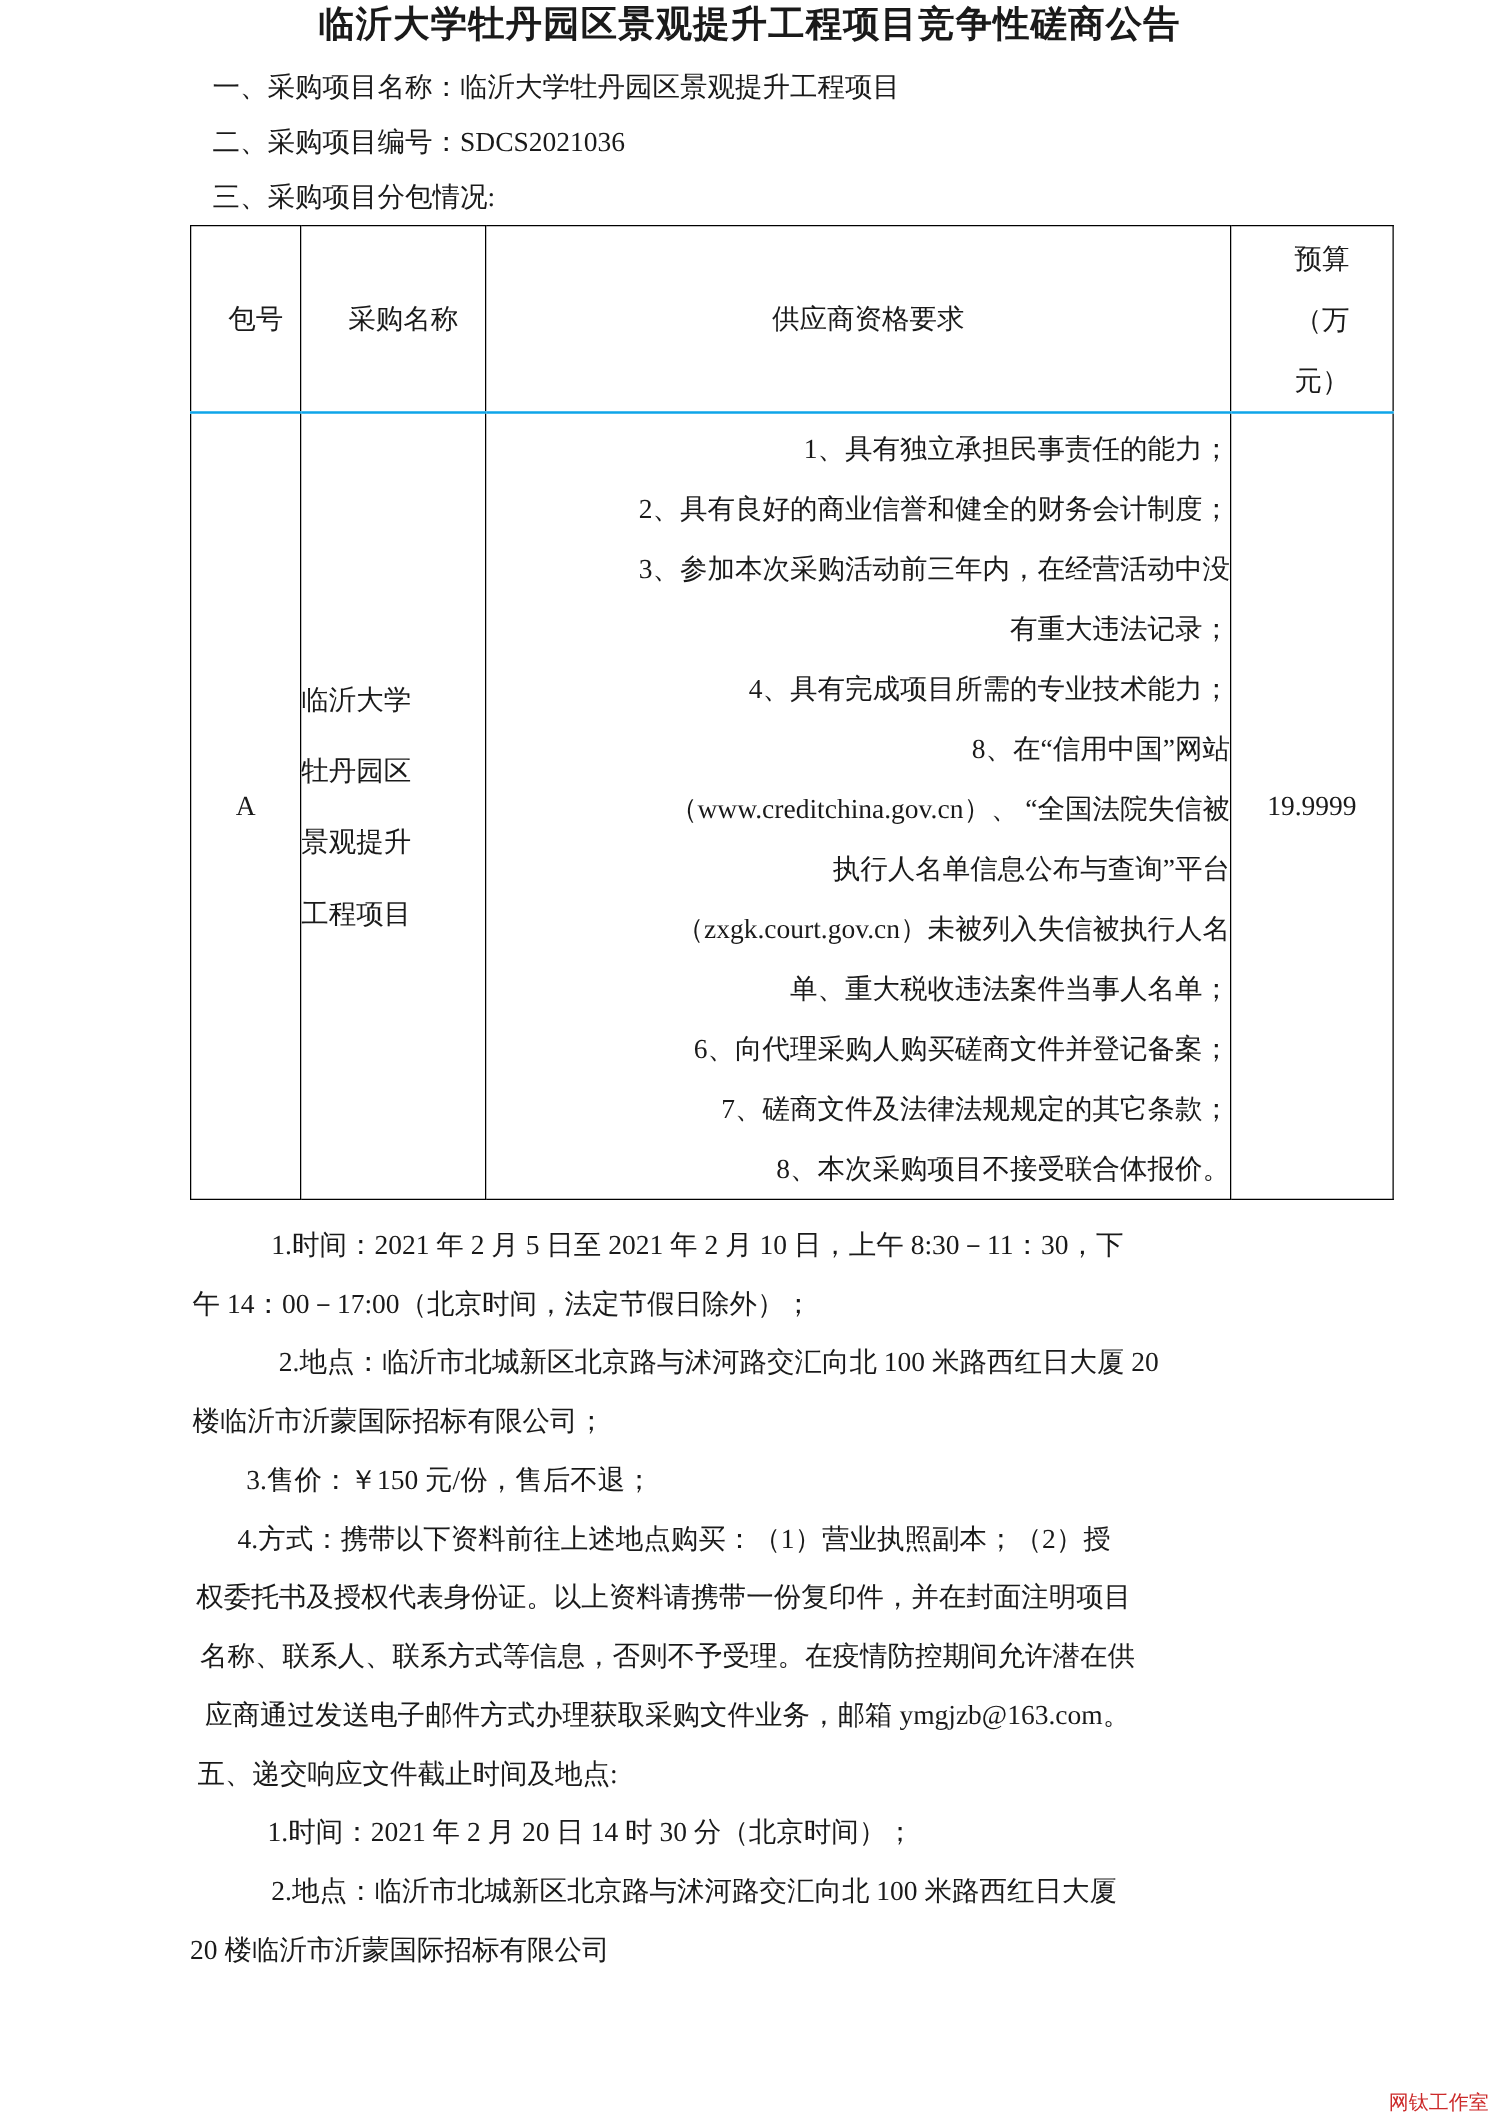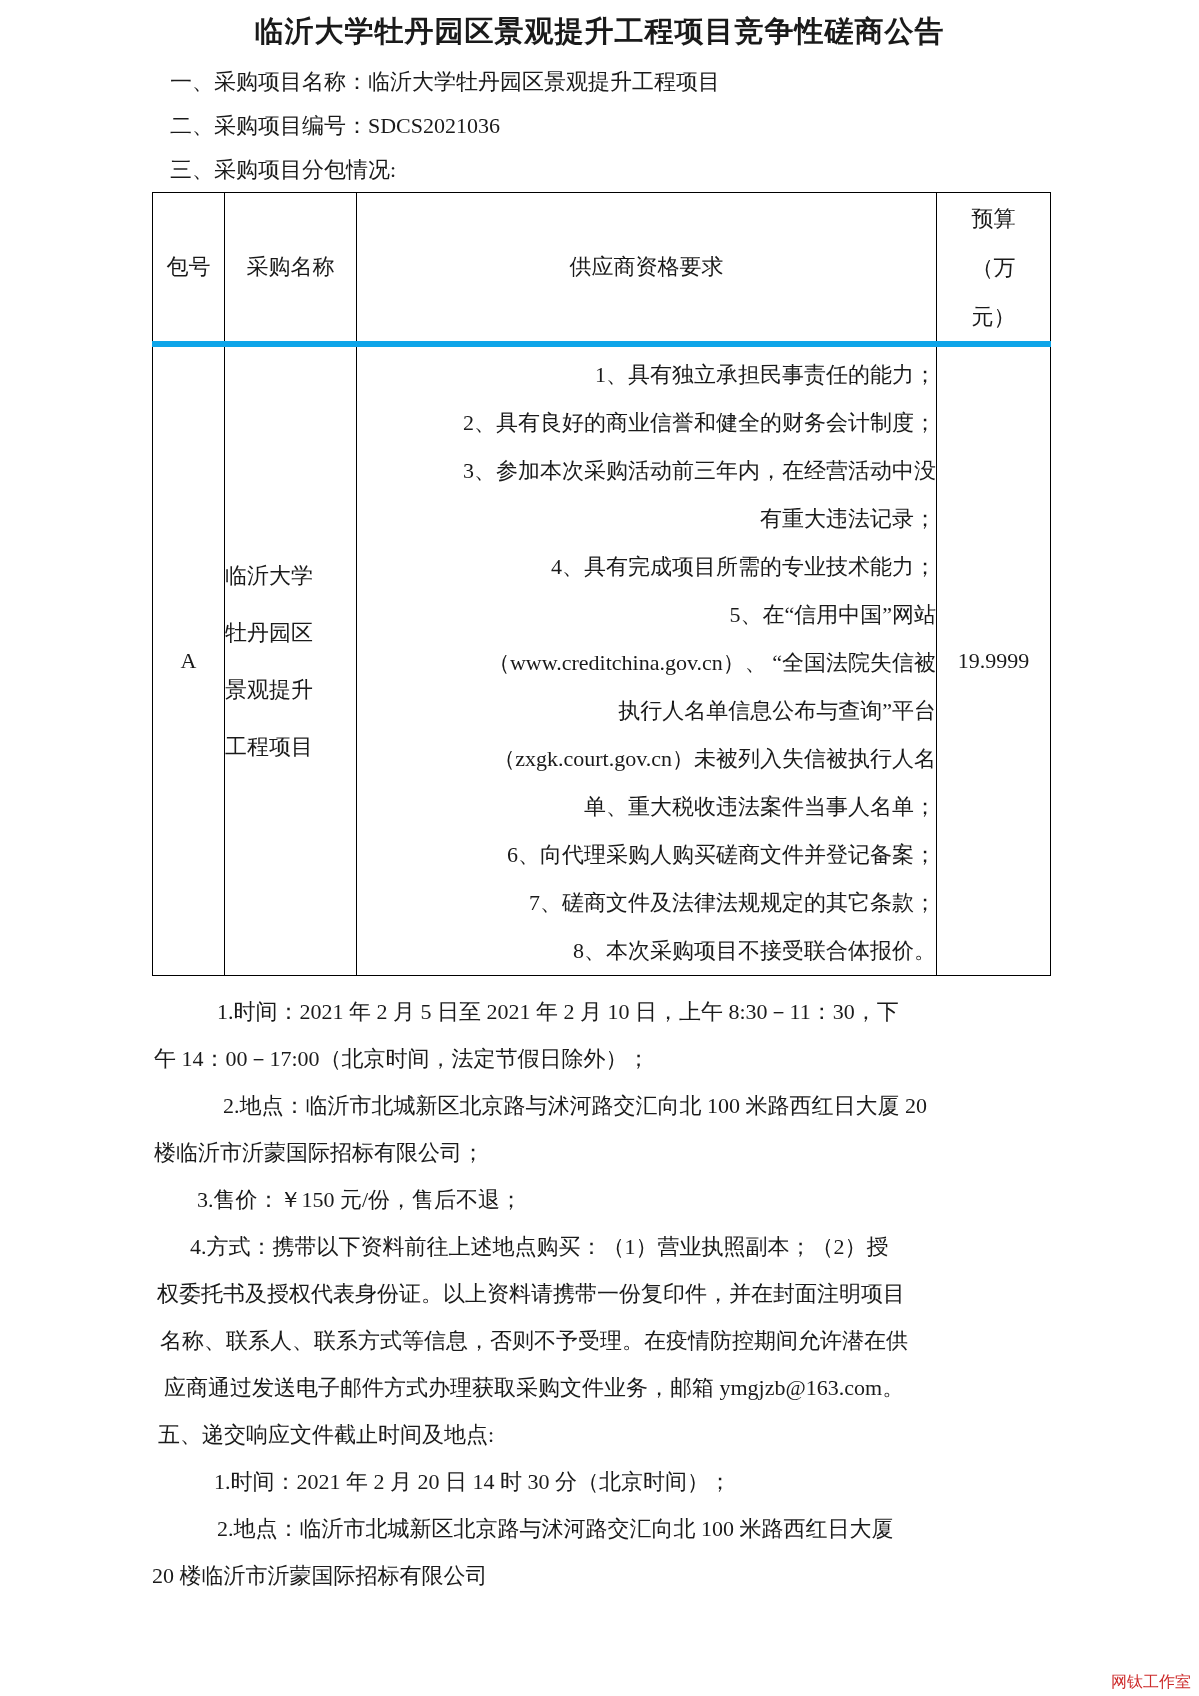--- a/index.html
+++ b/index.html
@@ -7,21 +7,20 @@
     position:relative;
     width:1199px;
     height:1696px;
     background:#ffffff;
     font-family:"Liberation Serif","DejaVu Serif",serif;
     color:#1a1a1a;
     overflow:hidden;
   }
   .doc-title{
     margin:0;
-    padding-top:12px;
     text-align:center;
     font-size:29px;
     font-weight:bold;
     letter-spacing:1px;
   }
   .intro{
     margin:8px 0 0 170px;
   }
   .intro p{
     margin:0;
@@ -37,21 +36,22 @@
   }
   table.pkg-table td{
     border:1px solid #000;
     font-size:22px;
     vertical-align:middle;
     padding:0;
   }
   table.pkg-table tr.hdr td{
     height:148px;
     text-align:center;
-    border-bottom:6px solid #0ea5e9;
+    border-bottom:2px solid #0ea5e9;
+    padding-left:16px;
   }
   td.c1{width:71px;}
   td.c2{width:131px;}
   td.c3{width:579px;}
   td.c4{width:113px;}
   tr.bodyrow td{height:627px;}
   .budget-hdr div{line-height:49px;}
   .name-cell div{
     line-height:57px;
     text-align:left;
@@ -120,21 +120,21 @@
         <div>景观提升</div>
         <div>工程项目</div>
       </td>
       <td class="c3 qual-cell">
         <div class="qual-wrap">
           <div class="ln ind">1、具有独立承担民事责任的能力；</div>
           <div class="ln ind">2、具有良好的商业信誉和健全的财务会计制度；</div>
           <div class="ln ind">3、参加本次采购活动前三年内，在经营活动中没</div>
           <div class="ln">有重大违法记录；</div>
           <div class="ln ind">4、具有完成项目所需的专业技术能力；</div>
-          <div class="ln ind">5、在“信用中国”网站</div>
+          <div class="ln ind">8、在“信用中国”网站</div>
           <div class="ln">（www.creditchina.gov.cn）、 “全国法院失信被</div>
           <div class="ln">执行人名单信息公布与查询”平台</div>
           <div class="ln">（zxgk.court.gov.cn）未被列入失信被执行人名</div>
           <div class="ln">单、重大税收违法案件当事人名单；</div>
           <div class="ln ind">6、向代理采购人购买磋商文件并登记备案；</div>
           <div class="ln ind">7、磋商文件及法律法规规定的其它条款；</div>
           <div class="ln ind">8、本次采购项目不接受联合体报价。</div>
         </div>
       </td>
       <td class="c4 budget-cell">19.9999</td>

